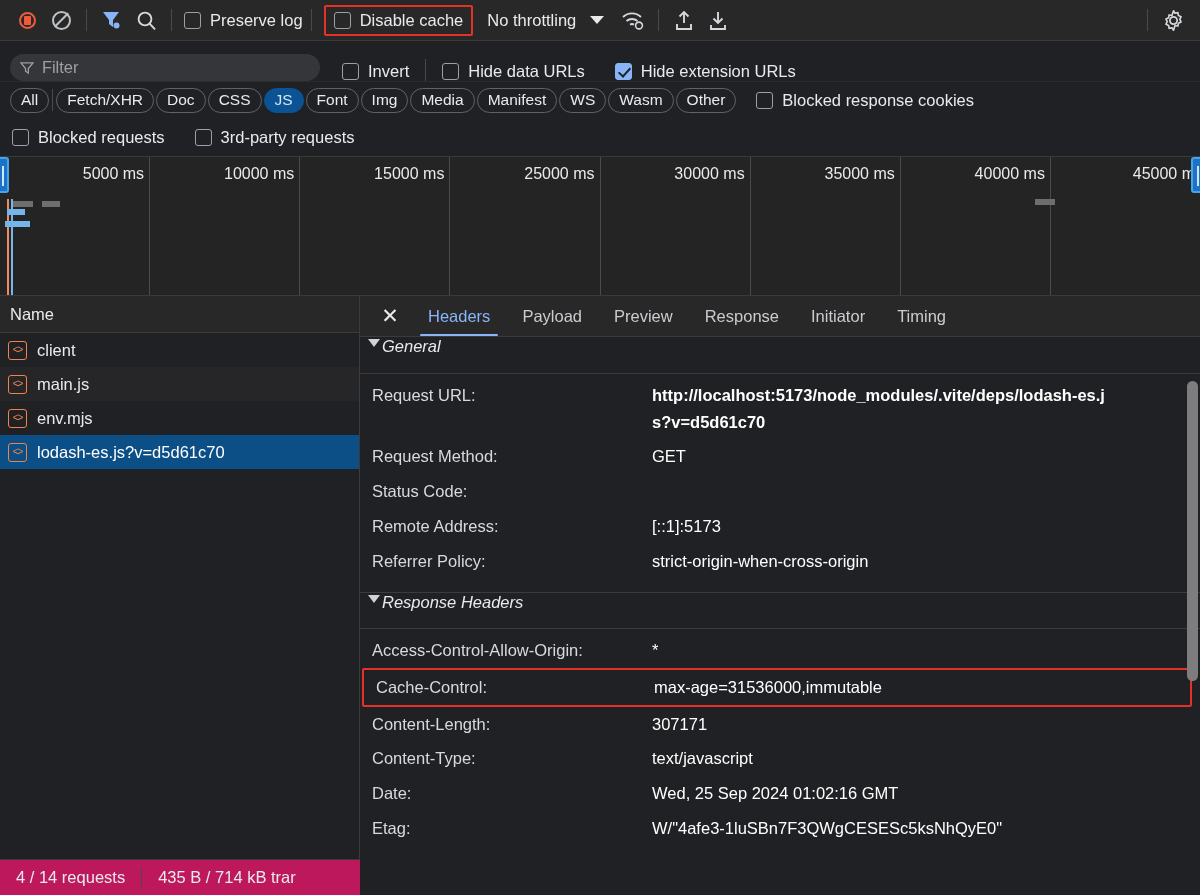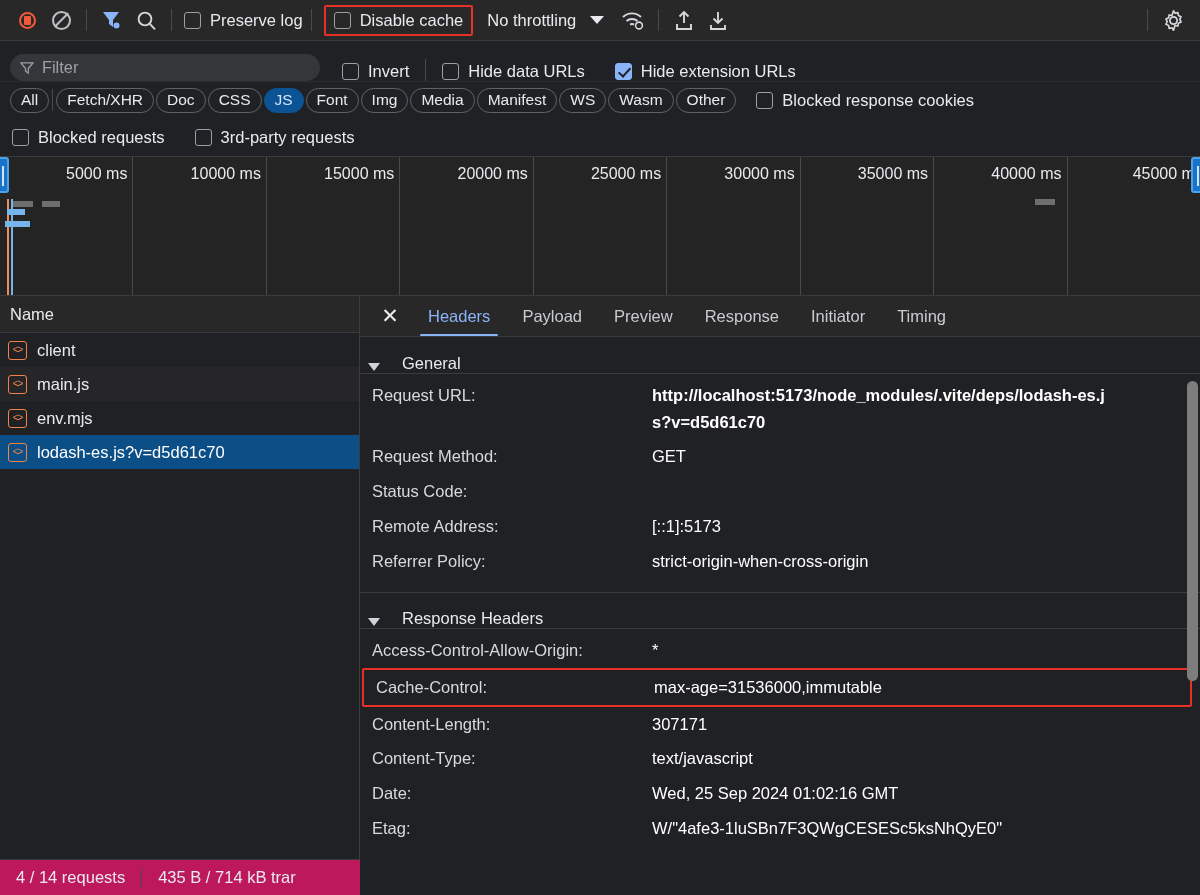--- a/index.html
+++ b/index.html
@@ -168,23 +168,24 @@
     font-size: 16.5px; color: #c9ccd0; position: relative;
   }
   .tab.active { color: #8ab4f8; }
   .tab.active::after {
     content: ""; position: absolute; left: 8px; right: 8px; bottom: 0;
     height: 2.5px; background: #8ab4f8; border-radius: 2px;
   }
 
   .detail-body { flex: 1 1 auto; overflow: hidden; position: relative; }
   .section-head {
-    height: 37px; display: flex; align-items: flex-end; gap: 20px;
+    height: 37px; display: flex; align-items: flex-start; gap: 0;
     padding: 0 10px; font-size: 16.5px; color: #e8eaed;
     border-bottom: 1px solid #3b3b3b;
+    font-style: italic;
   }
   .tri { width:0;height:0;border-top:6px solid transparent;border-bottom:6px solid transparent;border-left:8px solid #cfd2d6; transform: rotate(90deg); margin-right:4px; }
   .kv {
     display: flex; align-items: flex-start; padding: 4px 10px 4px 12px;
     font-size: 16.5px; line-height: 1.62;
   }
   .kv .k { width: 280px; flex: 0 0 280px; color: #d7dadd; }
   .kv .v { color: #ffffff; word-break: break-all; }
   .kv .v.dim { color: #9aa0a6; }
   .status-wrap { display: inline-flex; align-items: center; gap: 9px; padding: 1px 6px; }
@@ -347,23 +348,20 @@
       <div class="ov-tick">
           <span>5000 ms</span>
         </div>
       <div class="ov-tick">
           <span>10000 ms</span>
         </div>
       <div class="ov-tick">
           <span>15000 ms</span>
         </div>
       <div class="ov-tick">
-          <span>20000 ms</span>
-        </div>
-      <div class="ov-tick">
           <span>25000 ms</span>
         </div>
       <div class="ov-tick">
           <span>30000 ms</span>
         </div>
       <div class="ov-tick">
           <span>35000 ms</span>
         </div>
       <div class="ov-tick">
           <span>40000 ms</span>

